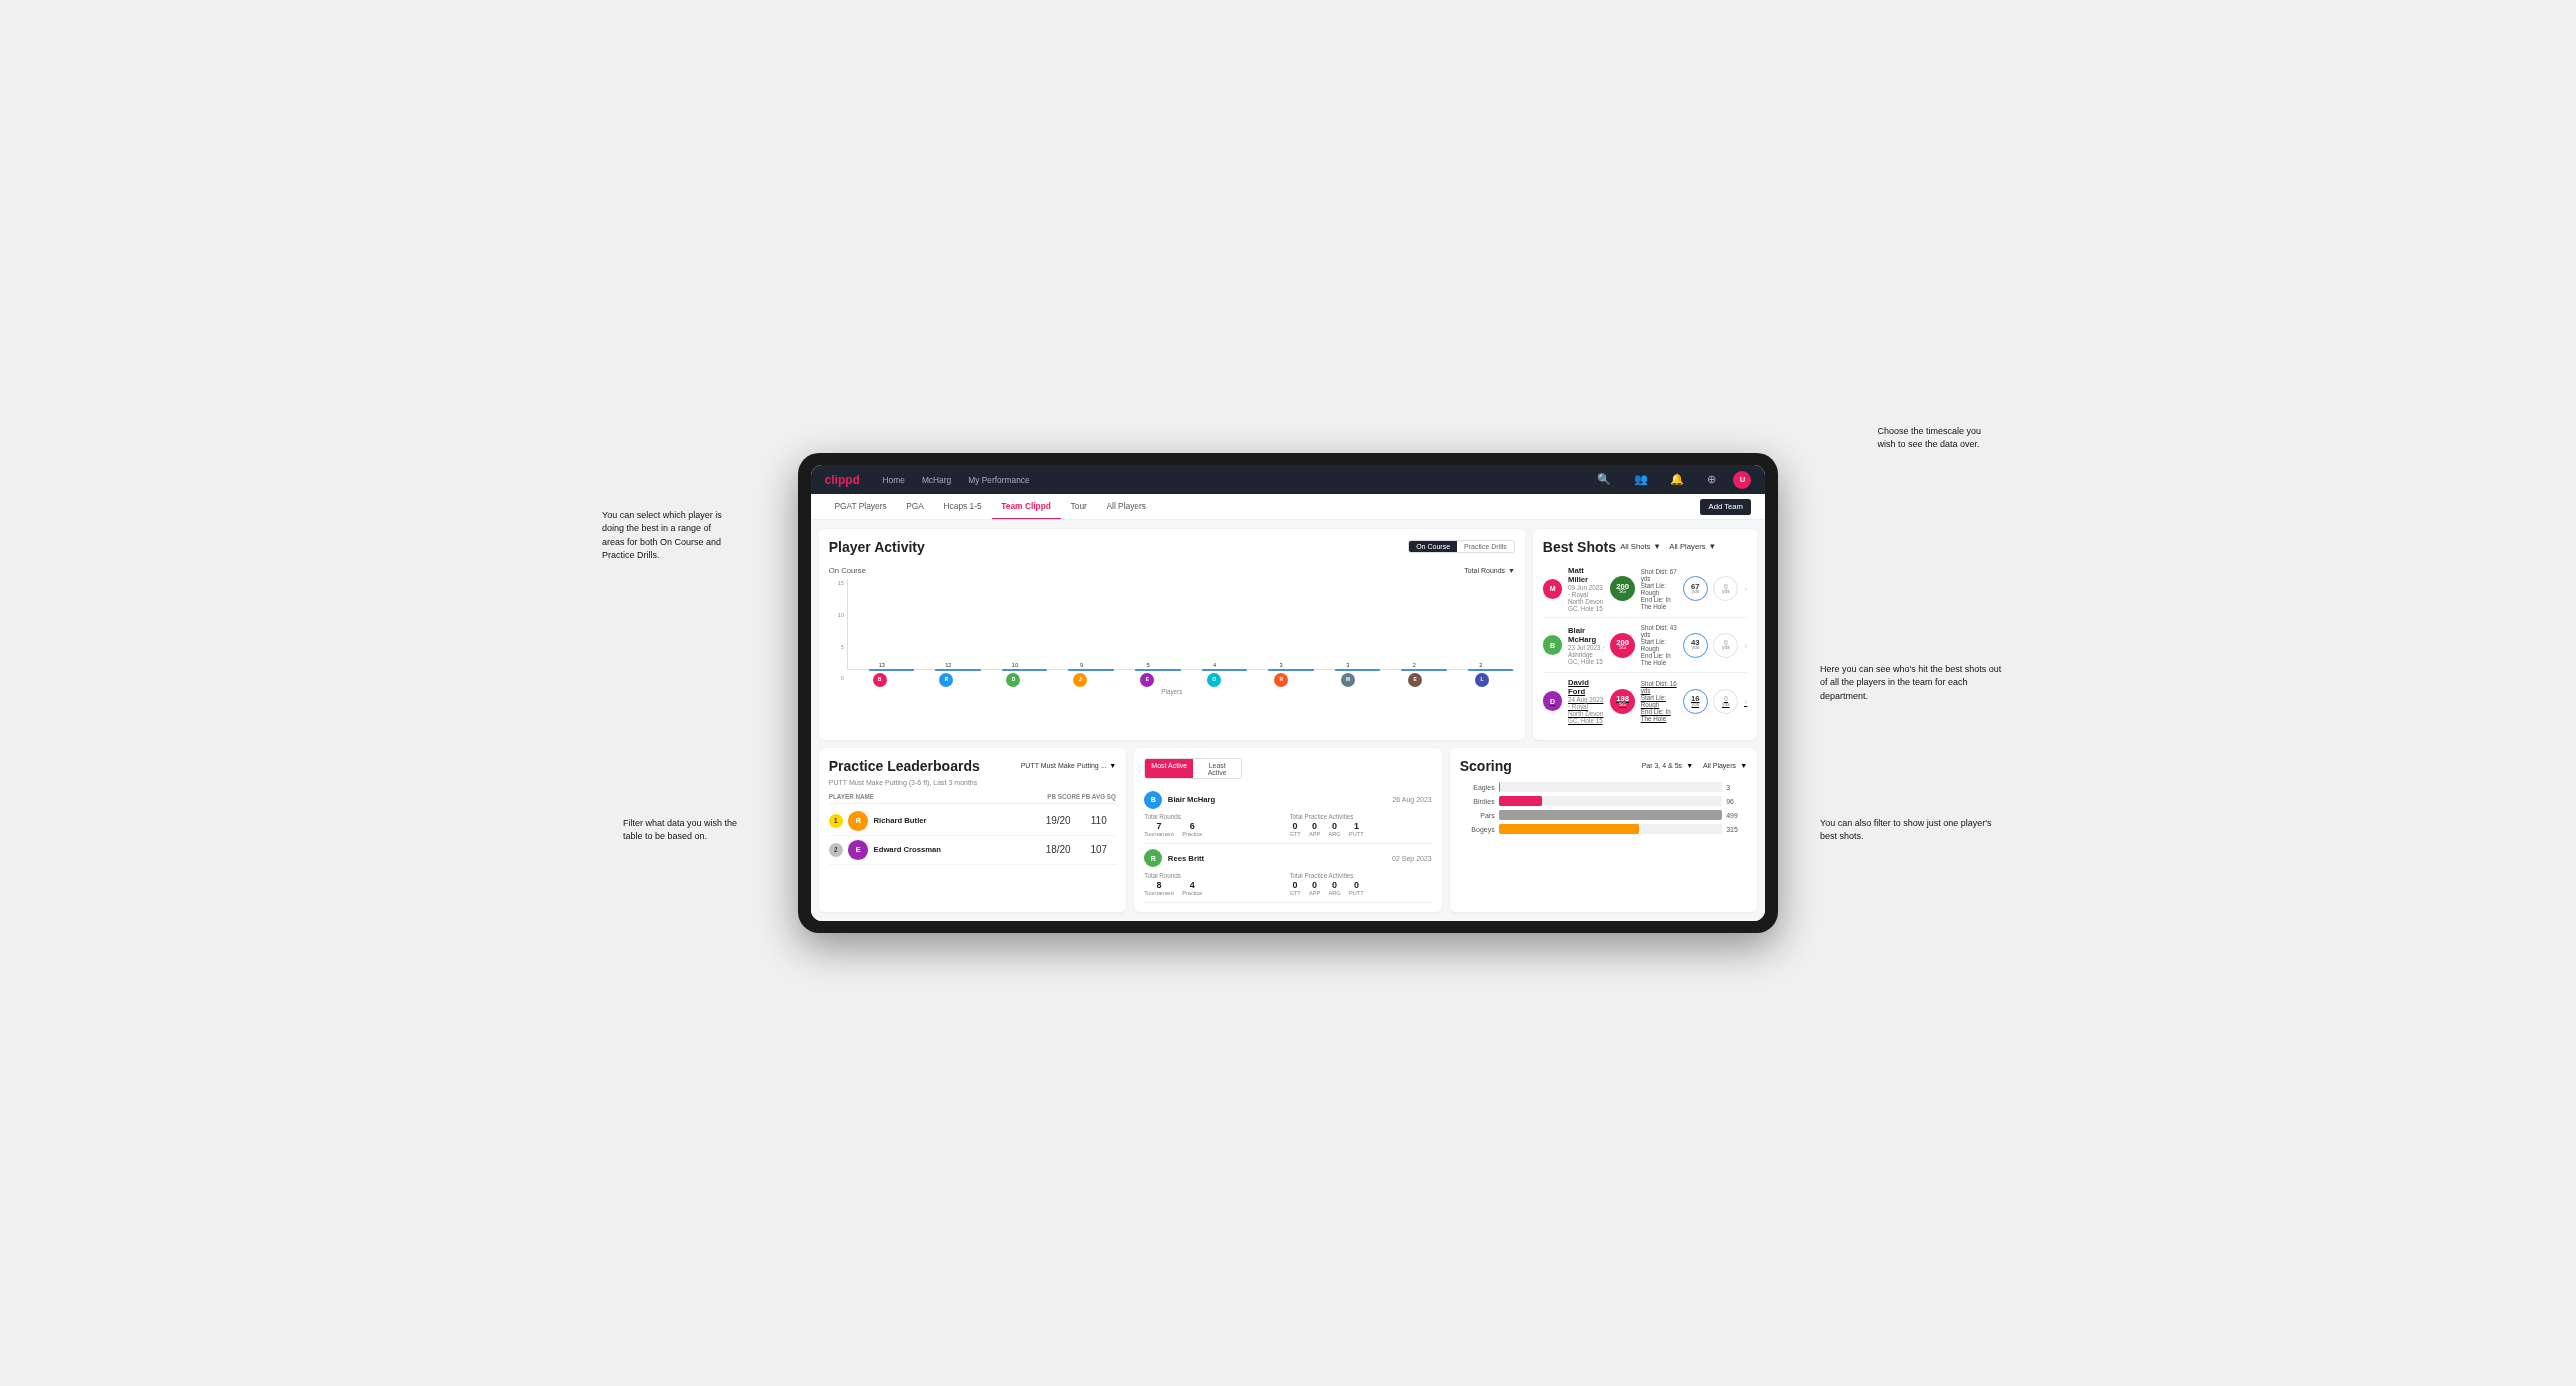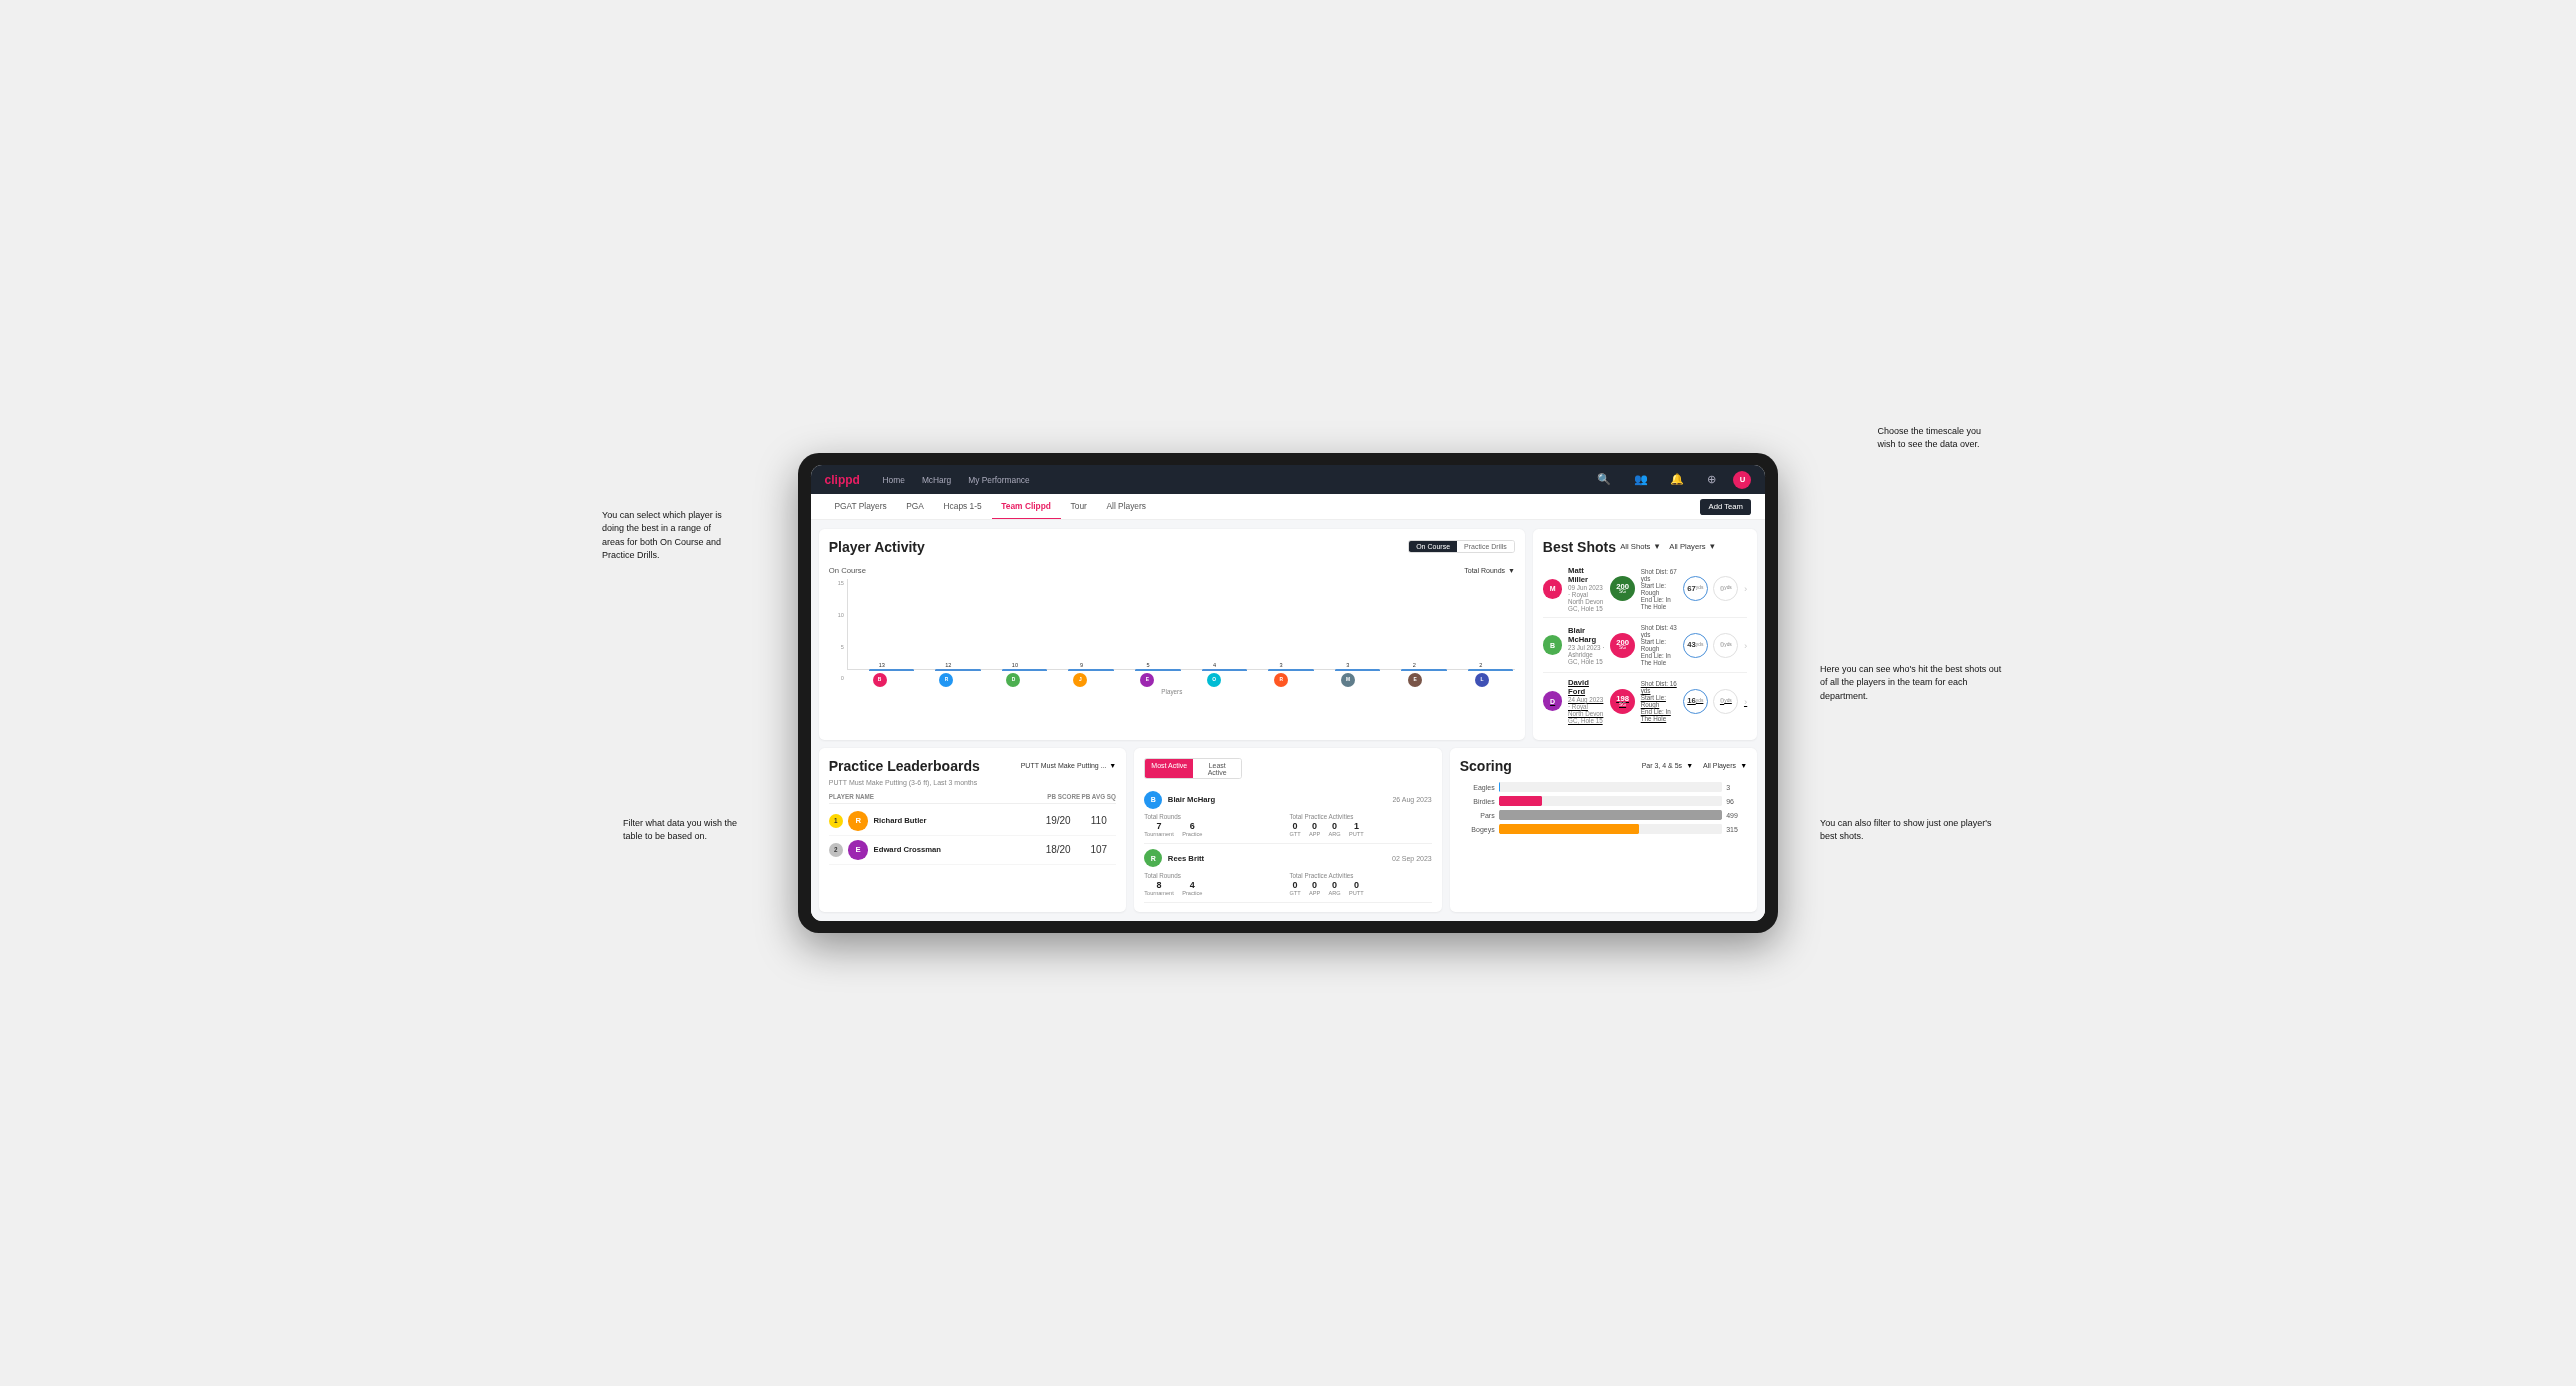--- a/index.html
+++ b/index.html
@@ -308,21 +308,21 @@
     .shot-details {
       font-size: 6.3px;
       color: #555;
       flex: 1;
     }
 
     .shot-stat {
       width: 25px; height: 25px;
       border-radius: 50%;
       border: 1.4px solid #4a90d9;
-      display: flex; 
+      display: flex; flex-direction: column;
       align-items: center; justify-content: center;
       flex-shrink: 0;
     }
     .shot-stat-num {
       font-size: 7.7px;
       font-weight: 700;
       color: #333;
       line-height: 1;
     }
     .shot-stat-label {

